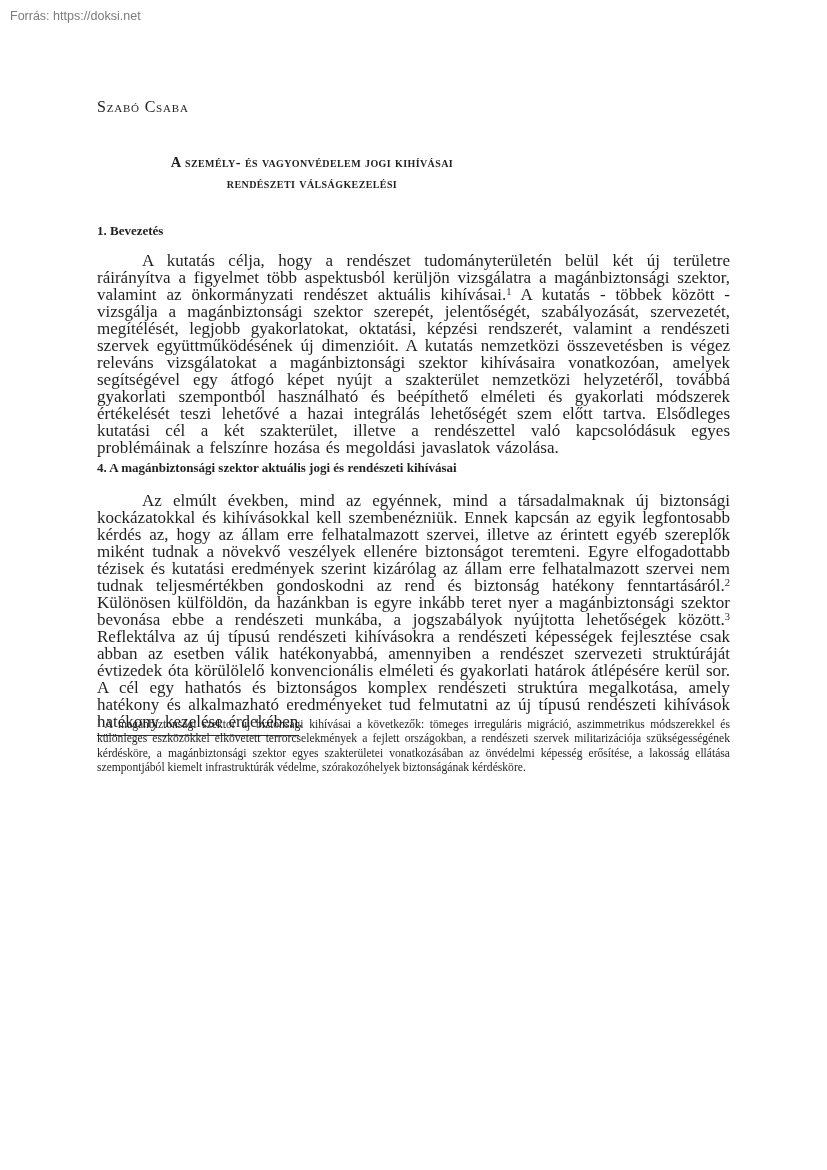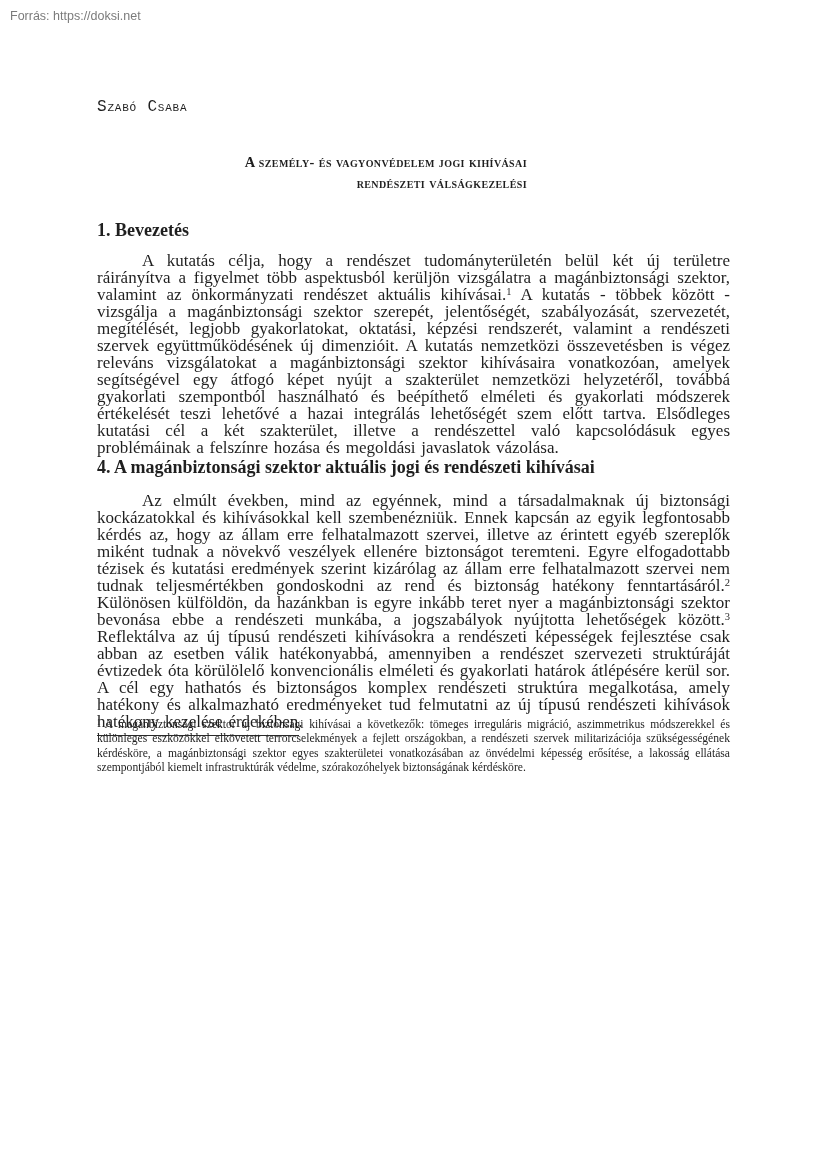--- a/index.html
+++ b/index.html
@@ -20,40 +20,39 @@
     font-size: 12.5px;
     color: #7b7b7b;
   }
   .author {
     position: absolute;
     top: 98px;
     left: 97px;
     font-variant: small-caps;
     font-size: 16px;
     letter-spacing: 0.8px;
-    font-family: Liberation Mono, monospace;
   }
   .title {
     position: absolute;
     top: 152px;
     left: 97px;
     width: 430px;
-    text-align: right;
+    text-align: center;
     font-weight: bold;
     font-variant: small-caps;
     font-size: 14.5px;
     line-height: 21px;
     letter-spacing: 0.4px;
   }
   .heading {
     position: absolute;
     left: 97px;
     margin: 0;
     font-weight: bold;
-    font-size: 18px;
+    font-size: 13px;
     line-height: 17px;
   }
   .heading-1 { top: 222px; }
   .heading-2 { top: 459px; }
   .para {
     position: absolute;
     left: 97px;
     width: 633px;
     margin: 0;
     font-size: 17px;

